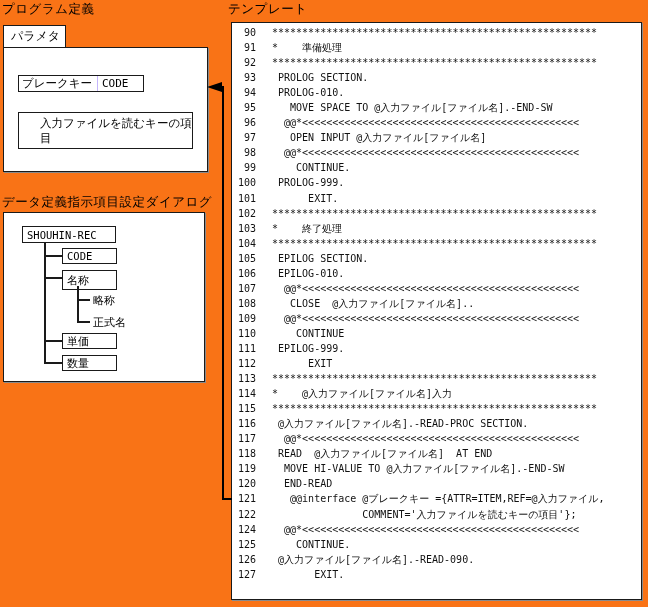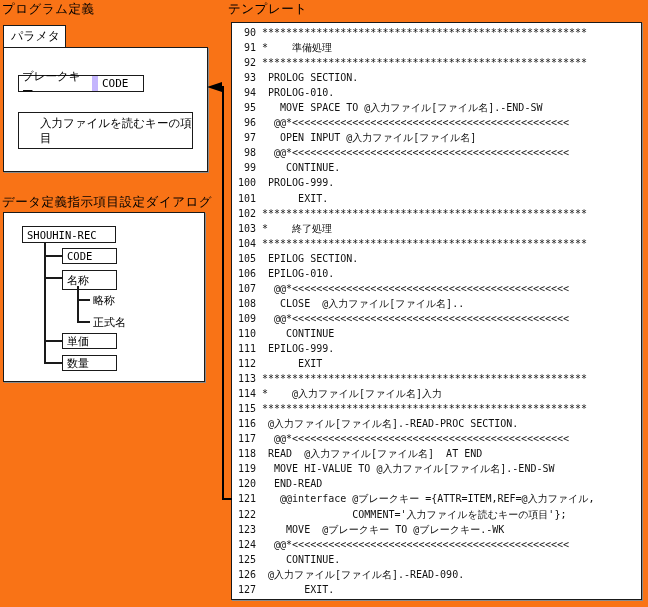--- a/index.html
+++ b/index.html
@@ -3,41 +3,41 @@
 <meta charset="utf-8">
 <style>
   html,body{margin:0;padding:0;background:#fff;}
   .page{position:relative;width:648px;height:607px;background:#f97316;overflow:hidden;
         font-family:"Liberation Sans",sans-serif;color:#000;}
   .jp-title{position:absolute;font-size:12.5px;letter-spacing:0.5px;white-space:nowrap;}
   .box{position:absolute;border:1px solid #1a1a1a;background:#fff;box-sizing:border-box;}
   .shadowed{box-shadow:1px 1px 0 #8a8a8a;}
   .tab{display:flex;align-items:center;padding-left:7px;font-size:12px;}
   .bk-row{display:flex;align-items:center;font-size:11.5px;}
-  .bk-label{flex:0 0 79px;padding-left:3px;border-right:6px solid #c4b5fd;height:100%;
+  .bk-label{flex:0 0 79px;padding-left:3px;border-right:1px solid #c4b5fd;height:100%;
             display:flex;align-items:center;box-sizing:border-box;font-family:Liberation Mono, monospace;}
   .bk-value{padding-left:4px;font-family:"DejaVu Sans Mono",monospace;font-size:11px;}
   .note{display:flex;align-items:center;padding-left:21px;font-size:11.5px;}
   .mono-node{display:flex;align-items:center;padding-left:4px;
              font-family:"DejaVu Sans Mono",monospace;font-size:10.5px;white-space:nowrap;}
   .jp-node{display:flex;align-items:center;padding-left:4px;font-size:11px;white-space:nowrap;}
   .jp-leaf{position:absolute;font-size:11px;white-space:nowrap;text-align:center;}
   .hline,.vline{position:absolute;background:#1a1a1a;}
   .hline{height:2px;}
   .vline{width:2px;}
   .chline,.cvline{position:absolute;background:#000;}
   .chline{height:2px;}
   .cvline{width:2px;}
   .arrowhead{position:absolute;width:0;height:0;
              border-top:5px solid transparent;border-bottom:5px solid transparent;
              border-right:15px solid #000;}
   .code-panel{overflow:hidden;padding:2px 0 0 3px;}
   .code-row{white-space:pre;height:15.05px;line-height:15.05px;
             font-family:"DejaVu Sans Mono",monospace;font-size:10px;color:#111;}
-  .ln{display:inline-block;width:21px;text-align:right;margin-right:6px;}
+  .ln{display:inline-block;width:21px;text-align:right;margin-right:16px;}
 </style>
 </head>
 <body>
 
 <div class="page">
 
   <div class="jp-title" style="left:2px;top:1px">プログラム定義</div>
 
   <div class="box tab" style="left:3px;top:25px;width:63px;height:23px">
     <span>パラメタ</span>
@@ -122,21 +122,20 @@
         <div class="code-row"><span class="ln">113</span><span>******************************************************</span></div>
         <div class="code-row"><span class="ln">114</span><span>*    @入力ファイル[ファイル名]入力</span></div>
         <div class="code-row"><span class="ln">115</span><span>******************************************************</span></div>
         <div class="code-row"><span class="ln">116</span><span> @入力ファイル[ファイル名].-READ-PROC SECTION.</span></div>
         <div class="code-row"><span class="ln">117</span><span>  @@*&lt;&lt;&lt;&lt;&lt;&lt;&lt;&lt;&lt;&lt;&lt;&lt;&lt;&lt;&lt;&lt;&lt;&lt;&lt;&lt;&lt;&lt;&lt;&lt;&lt;&lt;&lt;&lt;&lt;&lt;&lt;&lt;&lt;&lt;&lt;&lt;&lt;&lt;&lt;&lt;&lt;&lt;&lt;&lt;&lt;&lt;</span></div>
         <div class="code-row"><span class="ln">118</span><span> READ  @入力ファイル[ファイル名]  AT END</span></div>
         <div class="code-row"><span class="ln">119</span><span>  MOVE HI-VALUE TO @入力ファイル[ファイル名].-END-SW</span></div>
         <div class="code-row"><span class="ln">120</span><span>  END-READ</span></div>
         <div class="code-row"><span class="ln">121</span><span>   @@interface @ブレークキー ={ATTR=ITEM,REF=@入力ファイル,</span></div>
         <div class="code-row"><span class="ln">122</span><span>               COMMENT='入力ファイルを読むキーの項目'};</span></div>
-        <div class="code-row"><span class="ln">123</span><span>    MOVE  @ブレークキー TO @ブレークキー.-WK</span></div>
         <div class="code-row"><span class="ln">124</span><span>  @@*&lt;&lt;&lt;&lt;&lt;&lt;&lt;&lt;&lt;&lt;&lt;&lt;&lt;&lt;&lt;&lt;&lt;&lt;&lt;&lt;&lt;&lt;&lt;&lt;&lt;&lt;&lt;&lt;&lt;&lt;&lt;&lt;&lt;&lt;&lt;&lt;&lt;&lt;&lt;&lt;&lt;&lt;&lt;&lt;&lt;&lt;</span></div>
         <div class="code-row"><span class="ln">125</span><span>    CONTINUE.</span></div>
         <div class="code-row"><span class="ln">126</span><span> @入力ファイル[ファイル名].-READ-090.</span></div>
         <div class="code-row"><span class="ln">127</span><span>       EXIT.</span></div>
       </div>
   </div>
 
   <div class="arrowhead" style="left:207px;top:82px"></div>
   <div class="chline" style="left:219px;top:86px;width:5px"></div>
   <div class="cvline" style="left:222px;top:86px;height:414px"></div>

